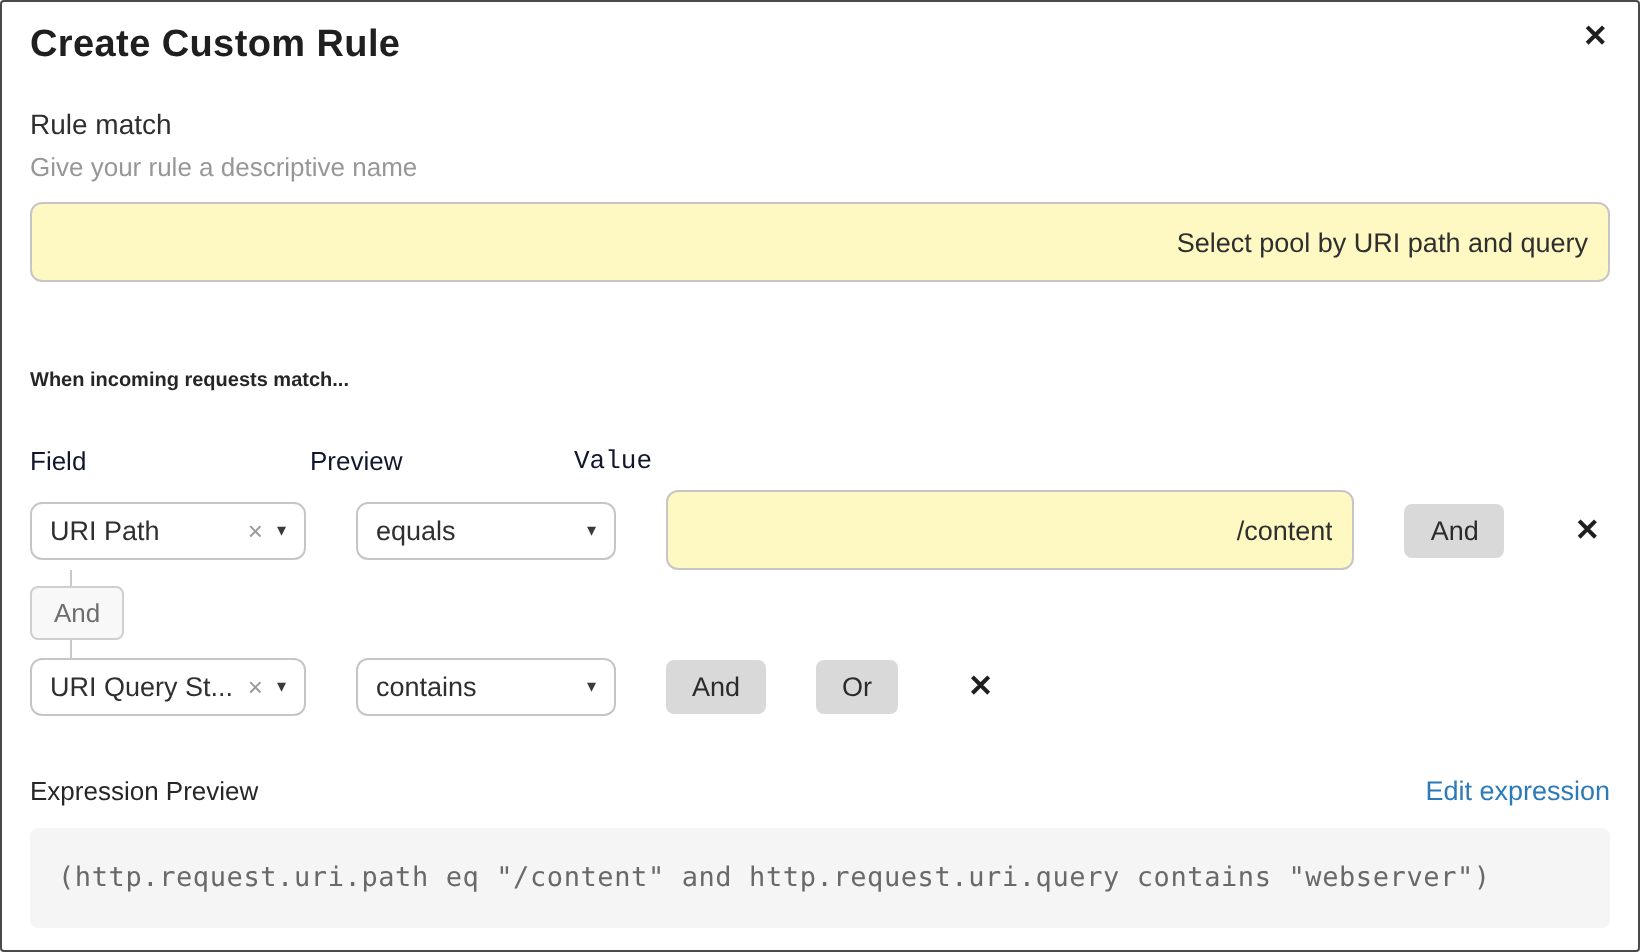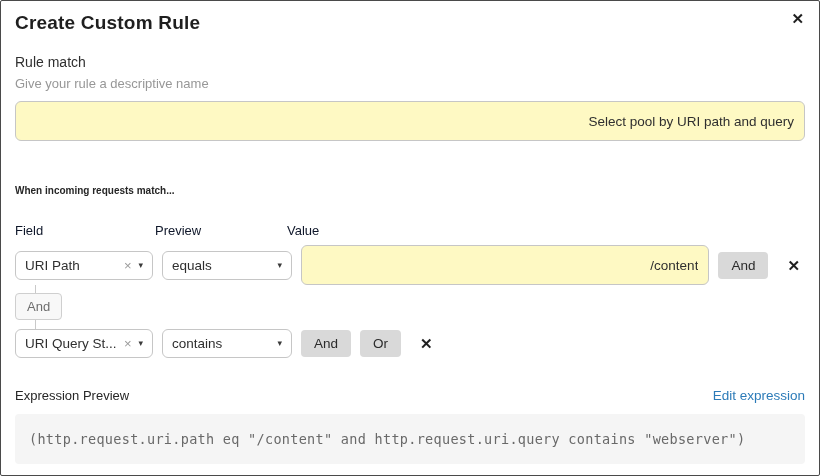--- a/index.html
+++ b/index.html
@@ -33,22 +33,22 @@
   .text-input {
     box-sizing:border-box; width:100%; height:40px;
     border:1px solid #c6c6c6; border-radius:6px;
     padding:0 10px; font-size:13.5px; color:#2f2f2f;
     font-family:inherit; background:#fef9c3; outline:none;text-align:right;
   }
   .section-heading { margin-top:44px; font-size:10px; font-weight:700; color:#262626; }
   .cols { display:flex; gap:2px; margin-top:27px; font-size:13px; color:#0f172a; }
   .col-field { width:138px; }
   .col-operator { width:130px; }
-  .col-value { flex:1; }
-  .cond-row { display:flex; gap:9px; margin-top:7px; align-items:center; }
+  .col-value { flex:1;font-family:Liberation Mono, monospace; }
+  .cond-row { display:flex; gap:25px; margin-top:7px; align-items:center; }
   .dropdown {
     box-sizing:border-box; height:29px;
     border:1px solid #c6c6c6; border-radius:6px;
     display:flex; align-items:center; gap:7px;
     padding:0 9px; font-size:13.5px; color:#2f2f2f;
     background:#fff; cursor:pointer; flex:none;
   }
   .dd-field { width:138px; }
   .dd-operator { width:130px; }
   .dd-label { flex:1; white-space:nowrap; overflow:hidden; }

